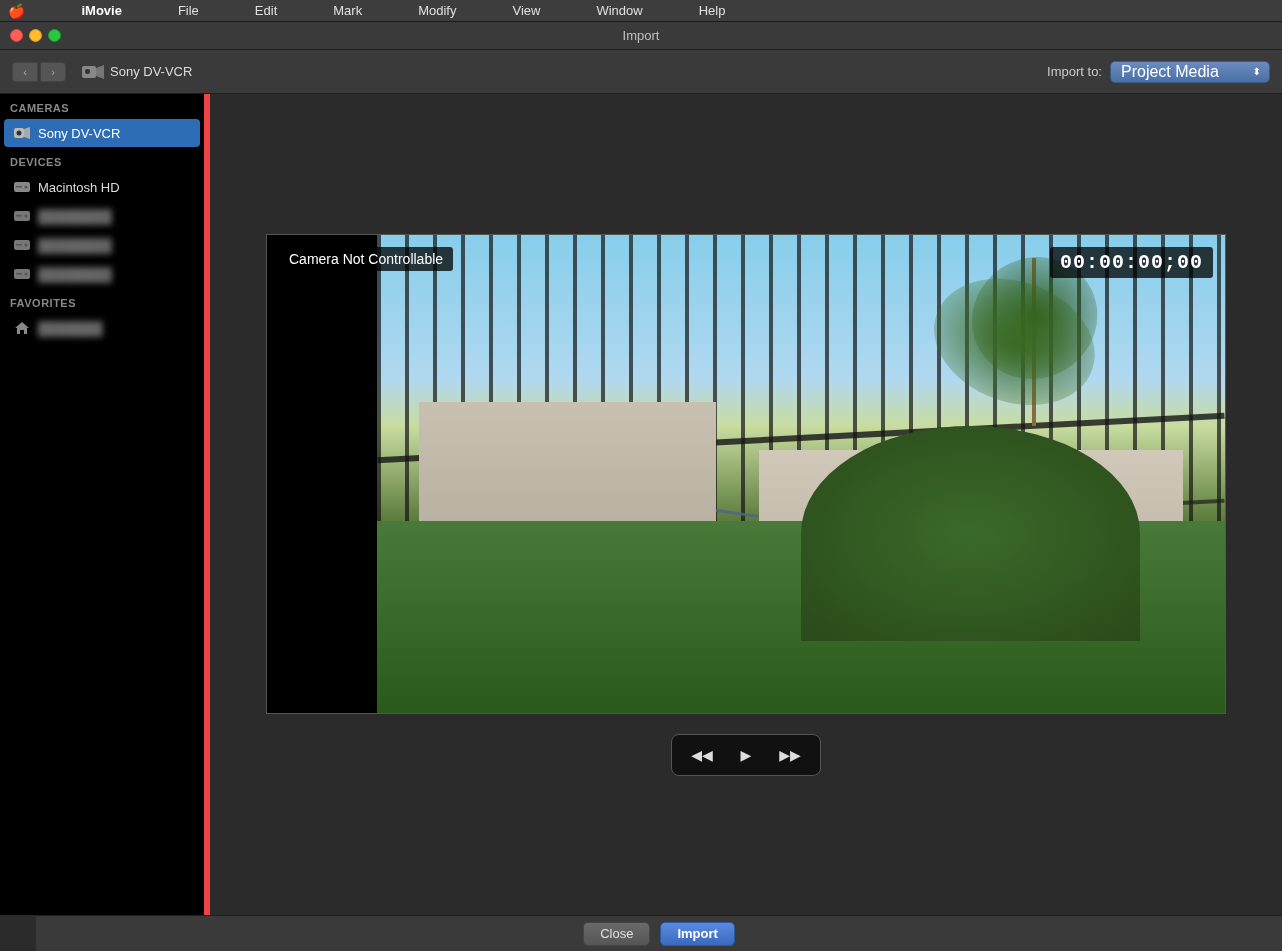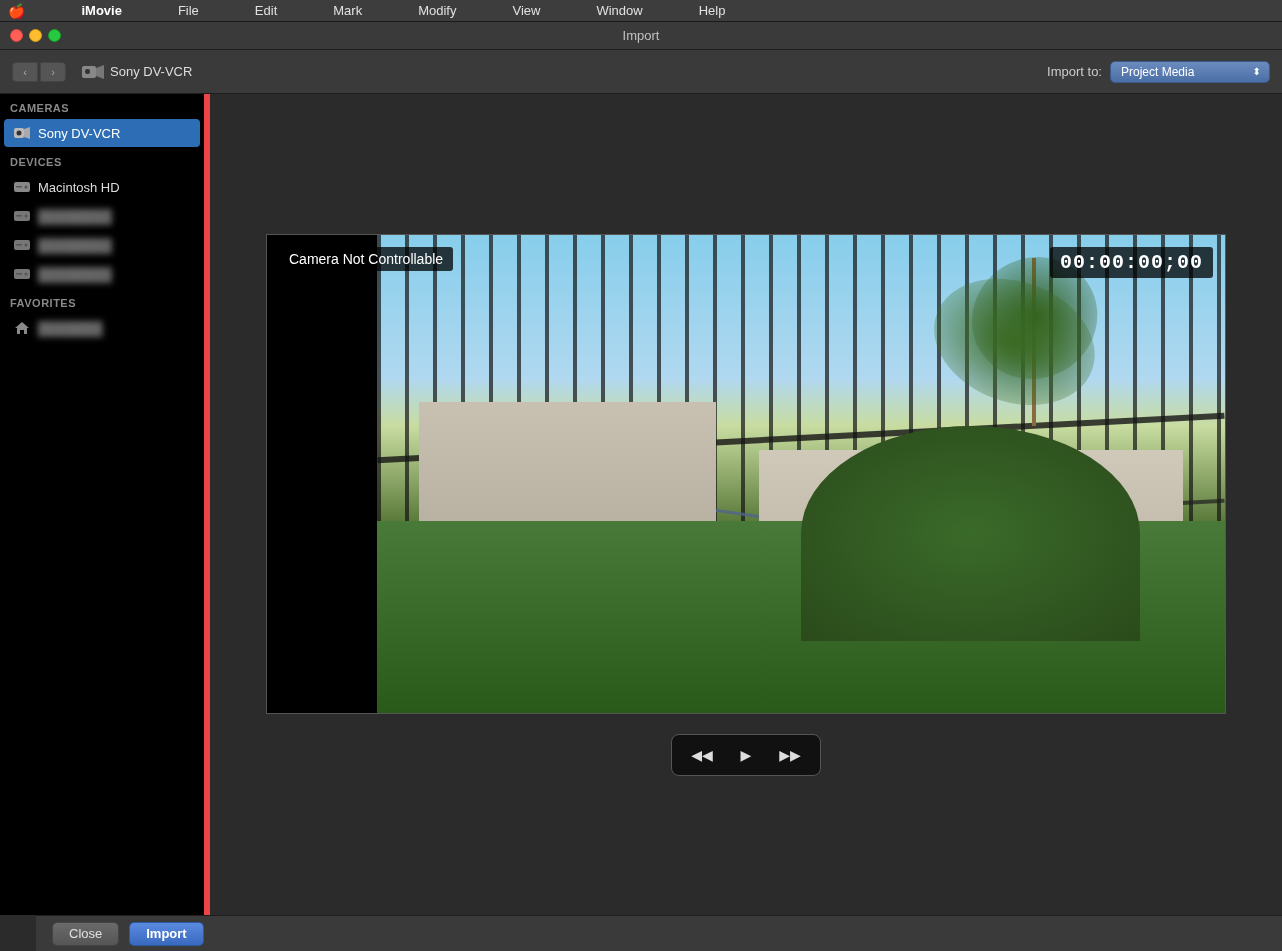--- a/index.html
+++ b/index.html
@@ -124,21 +124,21 @@
       background: linear-gradient(to bottom, #6b8bbf, #4a6fa5);
       border: 1px solid #3a5a8a;
       border-radius: 5px;
       padding: 2px 8px 2px 10px;
       gap: 6px;
       cursor: pointer;
       min-width: 160px;
       height: 22px;
     }
     .import-to-value {
-      font-size: 12px;
+      font-size: 16px;
       color: #fff;
       flex: 1;
     }
     .import-to-arrow {
       color: #fff;
       font-size: 10px;
     }
 
     
     .main-layout {
@@ -362,21 +362,21 @@
     .bottom-bar {
       position: absolute;
       bottom: 0;
       left: 0;
       right: 0;
       height: 36px;
       background: #3a3a3a;
       border-top: 1px solid #1e1e1e;
       display: flex;
       align-items: center;
-      justify-content: flex-start;
+      justify-content: center;
       padding: 0 16px;
       gap: 10px;
       margin-left: 36px;
     }
     .bottom-btn {
       height: 24px;
       padding: 0 16px;
       border-radius: 5px;
       font-size: 13px;
       cursor: pointer;

